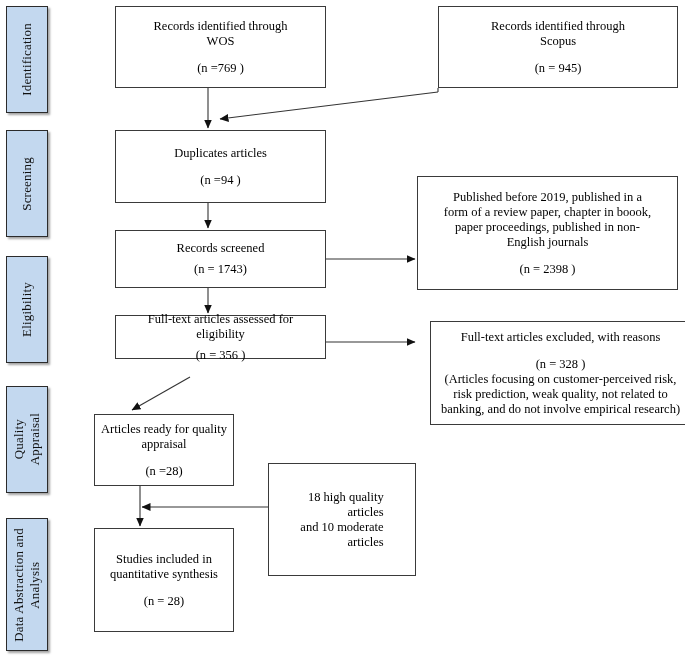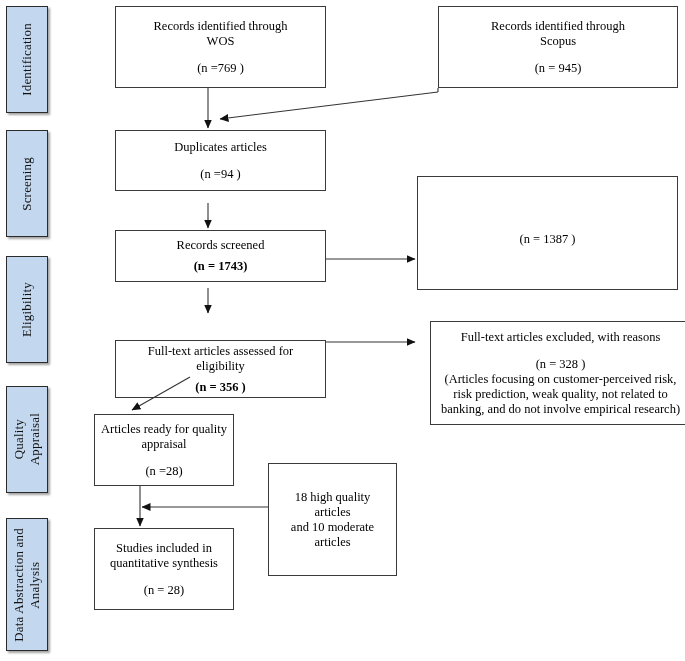--- a/index.html
+++ b/index.html
@@ -49,21 +49,21 @@
     flex-direction: column;
     align-items: center;
     justify-content: center;
     text-align: center;
     font-size: 12.5px;
     line-height: 15px;
     padding: 20px 6px;
   }
   .fbox .ln { display: block; white-space: pre-line; }
   .fbox .nline { display: block; margin-top: 12px; white-space: pre-line; }
-  .fbox .tight { margin-top: 6px; font-weight: bold; }
+  .fbox .tight { margin-top: 6px; }
 
   
   #wires {
     position: absolute;
     left: 0; top: 0;
     width: 685px;
     height: 661px;
     pointer-events: none;
   }
 </style>
@@ -99,62 +99,66 @@
 WOS</span>
     <span class="nline">(n =769 )</span>
   </div>
 
   <div class="fbox" style="left:438px; top:6px; width:240px; height:82px;">
     <span class="ln">Records identified through
 Scopus</span>
     <span class="nline">(n = 945)</span>
   </div>
 
-  <div class="fbox" style="left:115px; top:130px; width:211px; height:61px;">
+  <div class="fbox" style="left:115px; top:130px; width:211px; height:73px;">
     <span class="ln">Duplicates articles</span>
     <span class="nline">(n =94 )</span>
   </div>
 
-  <div class="fbox" style="left:115px; top:230px; width:211px; height:52px;">
+  <div class="fbox" style="left:115px; top:230px; width:211px; height:58px;">
     <span class="ln">Records screened</span>
     <span class="nline tight">(n = 1743)</span>
   </div>
 
   <div class="fbox" style="left:417px; top:176px; width:261px; height:114px;">
-    <span class="nline">(n = 1387 )</span>
+    <span class="ln">Published before 2019, published in a
+form of a review paper, chapter in boook,
+paper proceedings, published in non-
+English journals</span>
+    <span class="nline">(n = 2398 )</span>
   </div>
 
-  <div class="fbox" style="left:115px; top:315px; width:211px; height:58px;margin-top:25px;">
+  <div class="fbox" style="left:115px; top:315px; width:211px; height:44px;">
     <span class="ln">Full-text articles assessed for
 eligibility</span>
     <span class="nline tight">(n = 356 )</span>
   </div>
 
   <div class="fbox" style="left:417px; top:321px; width:261px; height:104px;margin-left:13px;">
     <span class="ln">Full-text articles excluded, with reasons</span>
     <span class="nline">(n = 328 )</span>
     <span class="ln">(Articles focusing on customer-perceived risk,
 risk prediction, weak quality, not related to
 banking, and do not involve empirical research)</span>
   </div>
 
   <div class="fbox" style="left:94px; top:414px; width:140px; height:72px;">
     <span class="ln">Articles ready for quality
 appraisal</span>
     <span class="nline">(n =28)</span>
   </div>
 
-  <div class="fbox" style="left:268px; top:463px; width:129px; height:113px;">
+  <div class="fbox" style="left:268px; top:463px; width:148px; height:113px;text-align:right;">
     <span class="ln">18 high quality
 articles
 and 10 moderate
 articles</span>
   </div>
 
-  <div class="fbox" style="left:94px; top:528px; width:140px; height:82px;">
+  <div class="fbox" style="left:94px; top:528px; width:140px; height:104px;">
     <span class="ln">Studies included in
 quantitative synthesis</span>
     <span class="nline">(n = 28)</span>
   </div>
 
   <svg id="wires" viewBox="0 0 685 661" width="685" height="661">
     <defs>
       <marker id="arrowhead" markerWidth="9" markerHeight="8" refX="8.5" refY="4" orient="auto" markerUnits="userSpaceOnUse">
         <path d="M0,0 L9,4 L0,8 Z" fill="#111111"></path>
       </marker>

